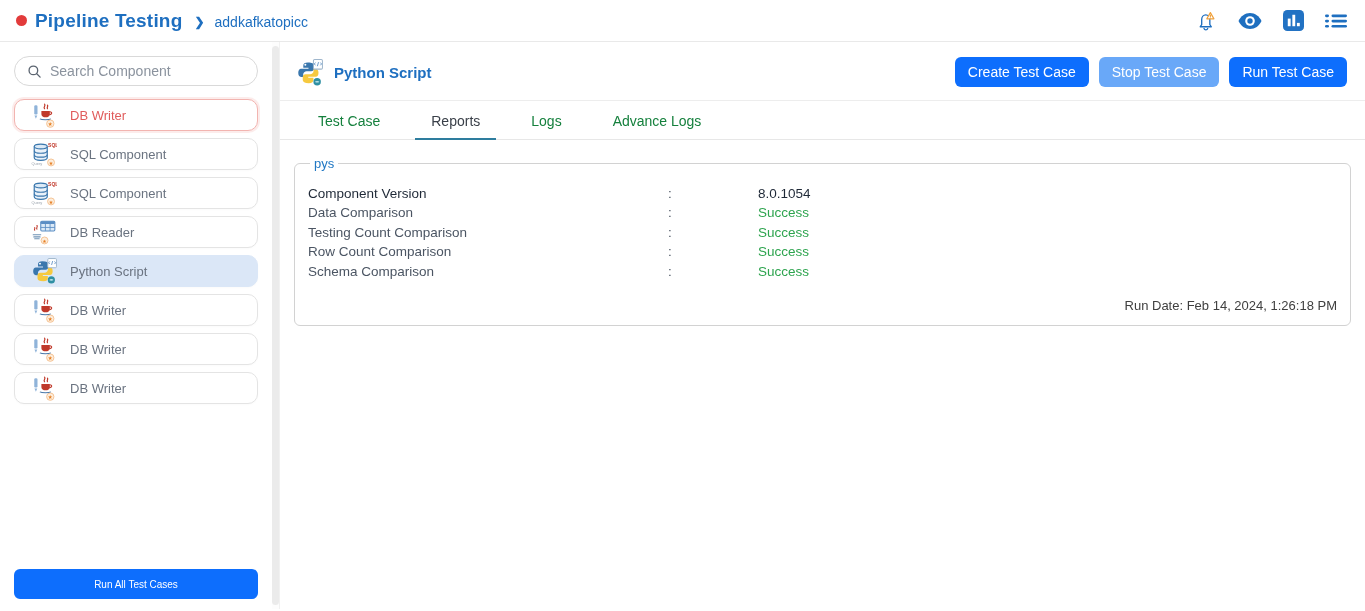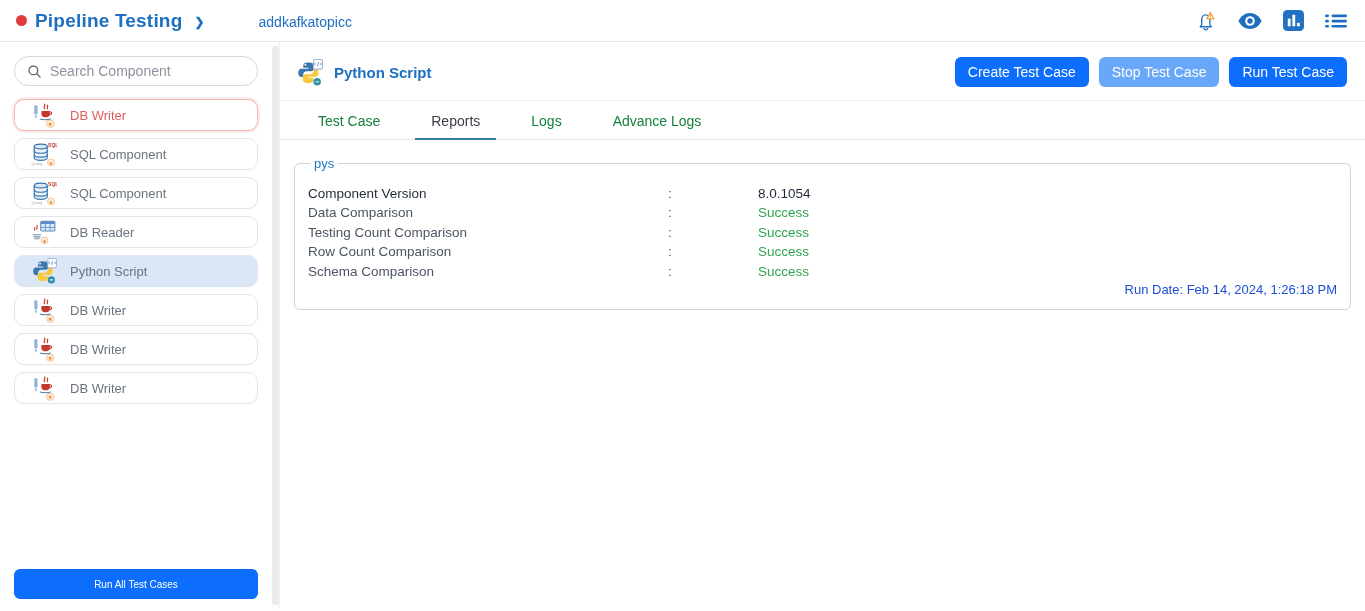--- a/index.html
+++ b/index.html
@@ -14,21 +14,21 @@
   .topbar {
     height:42px; flex:0 0 42px; background:#ffffff;
     border-bottom:1px solid #e9e9e9;
     display:flex; align-items:center; justify-content:space-between;
     padding:0 18px 0 16px;
   }
   .brand { display:flex; align-items:center; gap:8px; }
   .status-dot { width:11px; height:11px; border-radius:50%; background:#e23b3b; }
   .app-title { font-size:19px; font-weight:600; color:#1e6fc0; letter-spacing:.2px; }
   .crumb-chev { color:#1e6fc0; font-size:12px; font-weight:700; margin:2px 2px 0 4px; }
-  .crumb { color:#1e6fc0; font-size:14px; margin-top:2px; cursor:pointer;margin-left:44px; }
+  .crumb { color:#1e6fc0; font-size:14px; margin-top:2px; cursor:pointer; }
   .topbar-icons { display:flex; align-items:center; gap:21px; }
   .tb-icon { display:flex; align-items:center; cursor:pointer; }
 
   
   .content { flex:1; display:flex; min-height:0; }
   .sidebar {
     width:272px; flex:0 0 272px; background:#ffffff;
     display:flex; flex-direction:column; padding:14px 14px 10px 14px;
   }
   .divider {
@@ -94,21 +94,21 @@
   fieldset.report {
     border:1px solid #d2d2d2; border-radius:6px; padding:4px 13px 12px 13px;
   }
   fieldset.report legend { font-size:13px; color:#2178c4; padding:0 4px; margin-left:2px; }
   .rows { margin-top:9px; }
   .rrow { display:grid; grid-template-columns:360px 90px 1fr; font-size:13.5px; line-height:19.4px; color:#4b5563; }
   .rrow .sep { color:#4b5563; }
   .rrow.bold { font-weight:400; color:#1f2937; }
   .rrow.bold .val { color:#1f2937; }
   .rrow .val.success { color:#2ea44f; }
-  .run-date { text-align:right; font-size:13px; color:#1d4ed8; margin-top:1px; }
+  .run-date { text-align:right; font-size:13px; color:#404040; margin-top:17px; }
 </style>
 </head>
 <body>
 
 <div class="app">
 
   <header class="topbar">
     <div class="brand">
       <span class="status-dot"></span>
       <span class="app-title">Pipeline Testing</span>

